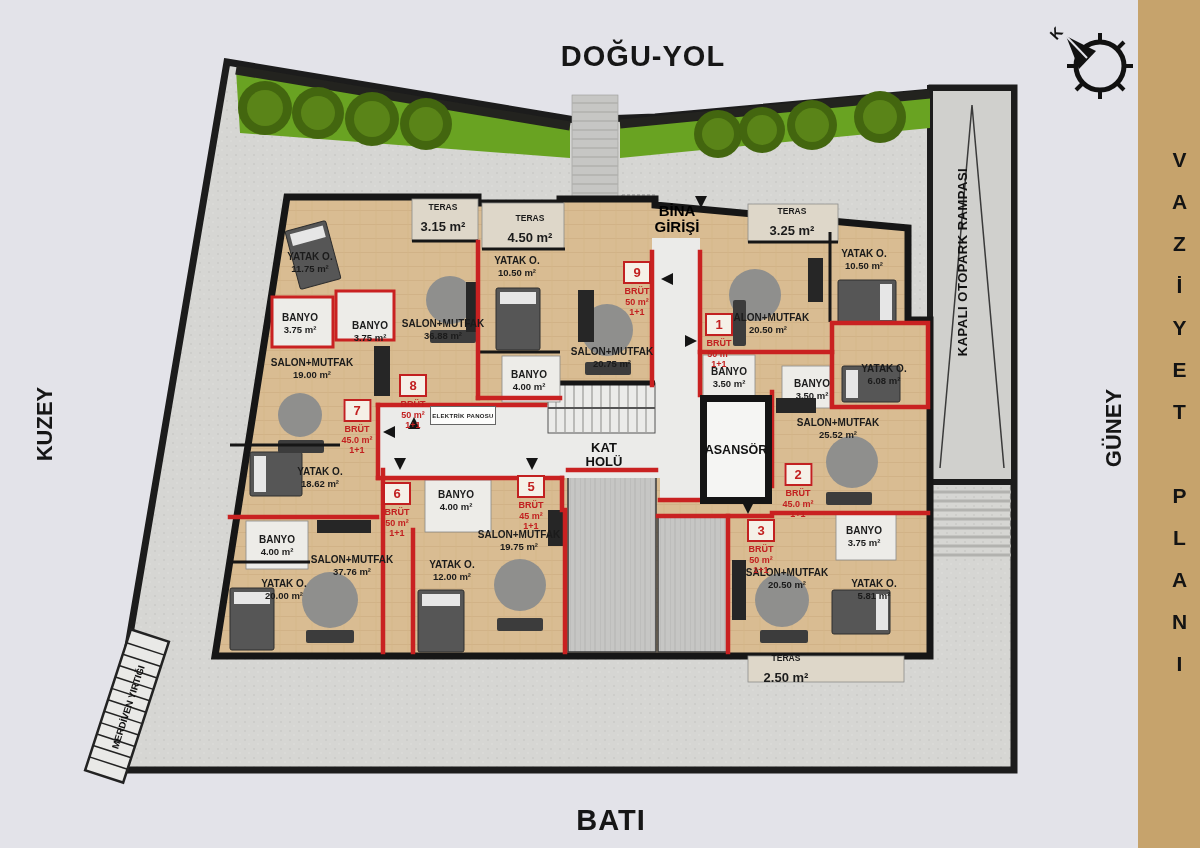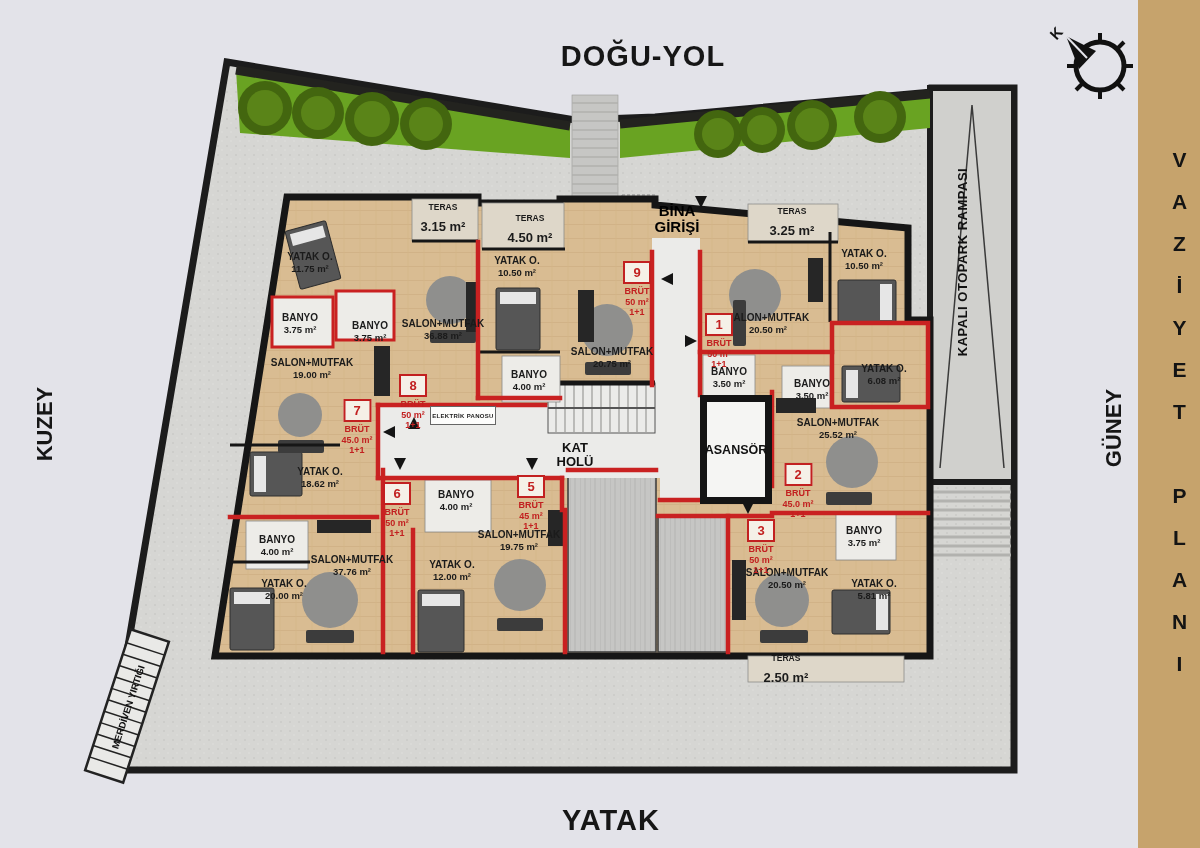--- a/index.html
+++ b/index.html
@@ -28,21 +28,21 @@
   #elevator-box{position:absolute;z-index:2;left:700px;top:395px;width:72px;height:109px;
        box-sizing:border-box;border:7px solid #141414;background:#f5f5f3;display:flex;
        align-items:center;justify-content:center;font-size:12.5px;font-weight:bold;color:#111;}
   #electric-box{position:absolute;z-index:2;left:430px;top:406px;width:66px;height:19px;
        box-sizing:border-box;border:1px solid #666;background:#fdfdfc;display:flex;
        align-items:center;justify-content:center;font-size:6px;font-weight:bold;color:#222;
        letter-spacing:.3px;}
   #entrance-label{position:absolute;z-index:3;left:677px;top:219px;width:74px;
        transform:translate(-50%,-50%);text-align:center;font-size:15px;line-height:16px;
        font-weight:bold;color:#000000;white-space:normal;}
-  #hall-label{position:absolute;z-index:3;left:575px;top:455px;width:56px;
+  #hall-label{position:absolute;z-index:3;left:604px;top:455px;width:56px;
        transform:translate(-50%,-50%);text-align:center;font-size:13px;line-height:14px;
        font-weight:bold;color:#111;white-space:normal;}
   #ramp-label{position:absolute;z-index:3;left:962px;top:262px;
        transform:translate(-50%,-50%) rotate(-90deg);font-size:13px;font-weight:bold;
        letter-spacing:.5px;color:#111;white-space:nowrap;}
   #stairgap-label{position:absolute;z-index:3;left:128px;top:707px;
        transform:translate(-50%,-50%) rotate(-72deg);font-size:9.5px;font-weight:bold;
        color:#111;white-space:nowrap;}
   #compass-k{position:absolute;z-index:3;left:1056px;top:33px;
        transform:translate(-50%,-50%) rotate(-48deg);font-size:15px;font-weight:bold;color:#111;}
@@ -341,21 +341,21 @@
         <line x1="1083" y1="83" x2="1076" y2="90"></line>
           <line x1="1100" y1="90" x2="1100" y2="99"></line>
         <line x1="1117" y1="83" x2="1124" y2="90"></line>
       </g>
       <polygon points="1066,36 1096,51 1079,69" fill="#111"></polygon>
       <line x1="1066" y1="36" x2="1087" y2="58" stroke="#e3e3e9" stroke-width="2"></line>
     </g>
   </svg>
 
   <div class="lbl big" style="left:630px;top:56px;">DOĞU-YOL</div>
-  <div class="lbl big" style="left:598px;top:820px;">YATAK</div>
+  <div class="lbl big" style="left:598px;top:820px;">BATI</div>
   <div class="lbl dir-side vrot" style="left:45px;top:424px;">KUZEY</div>
   <div class="lbl dir-side vrot" style="left:1114px;top:428px;">GÜNEY</div>
   <div id="compass-k">K</div>
 
   <div id="band-title">VAZİYET PLANI</div>
 
   <div id="entrance-label">BİNA GİRİŞİ</div>
   <div id="hall-label">KAT HOLÜ</div>
   <div id="elevator-box">ASANSÖR</div>
   <div id="electric-box">ELEKTRİK PANOSU</div>

